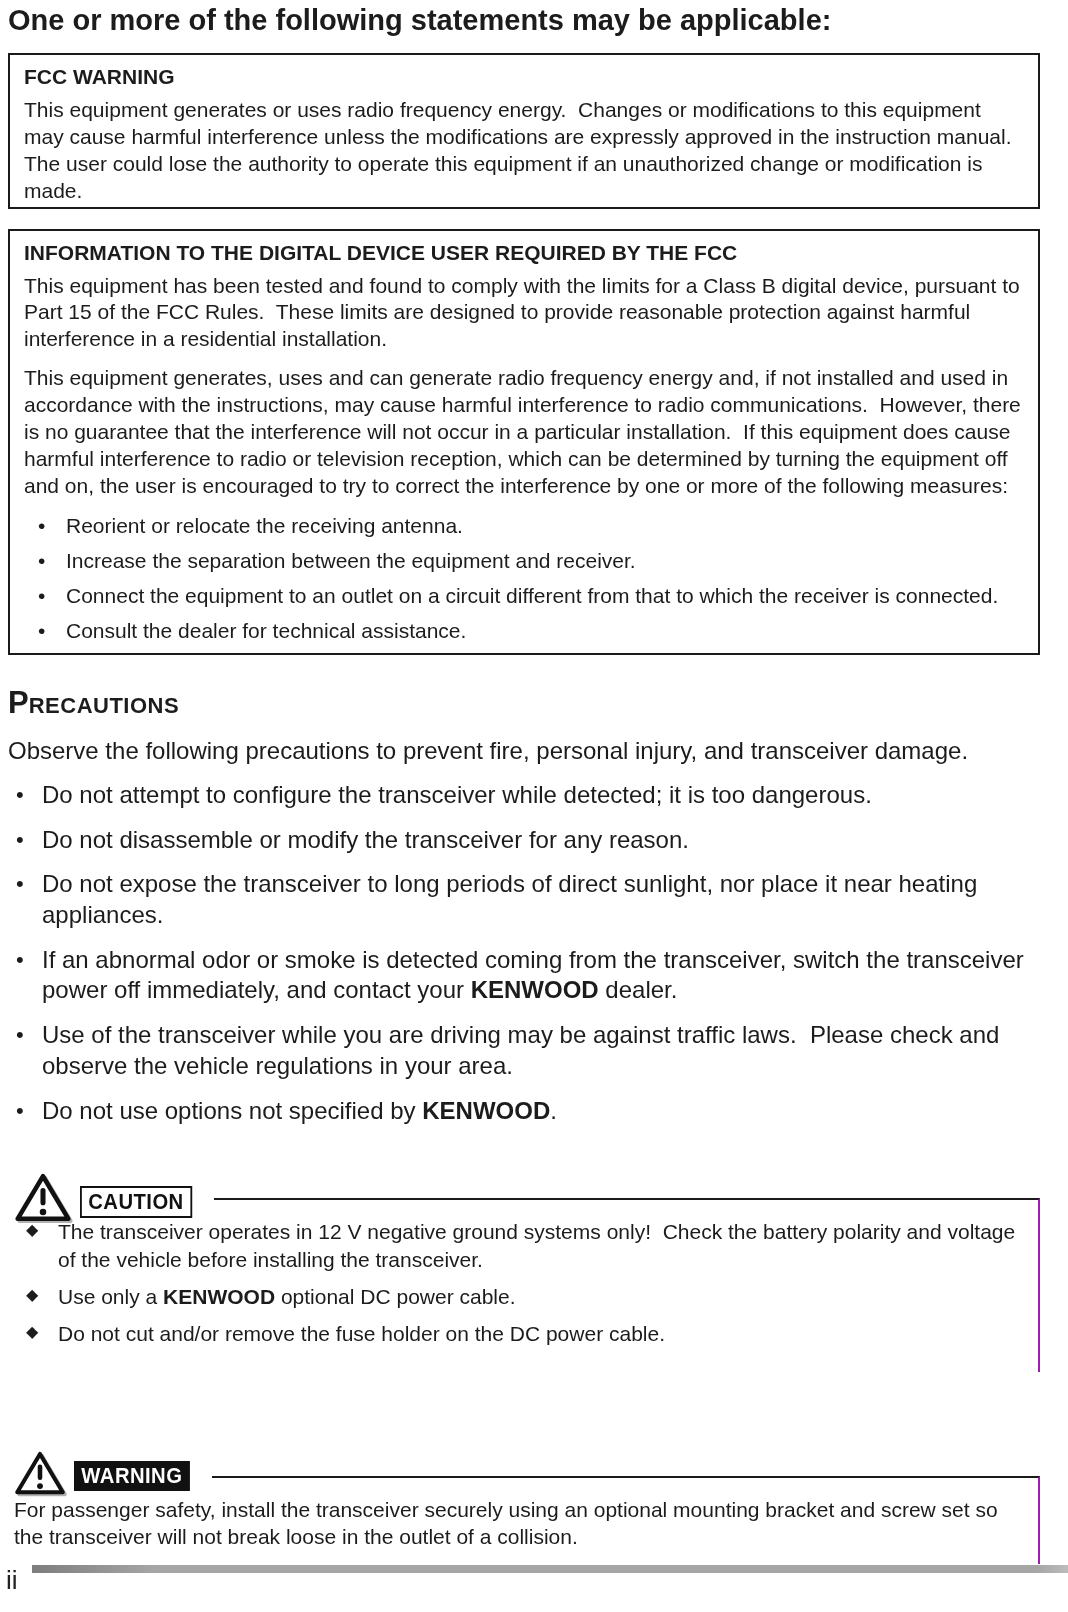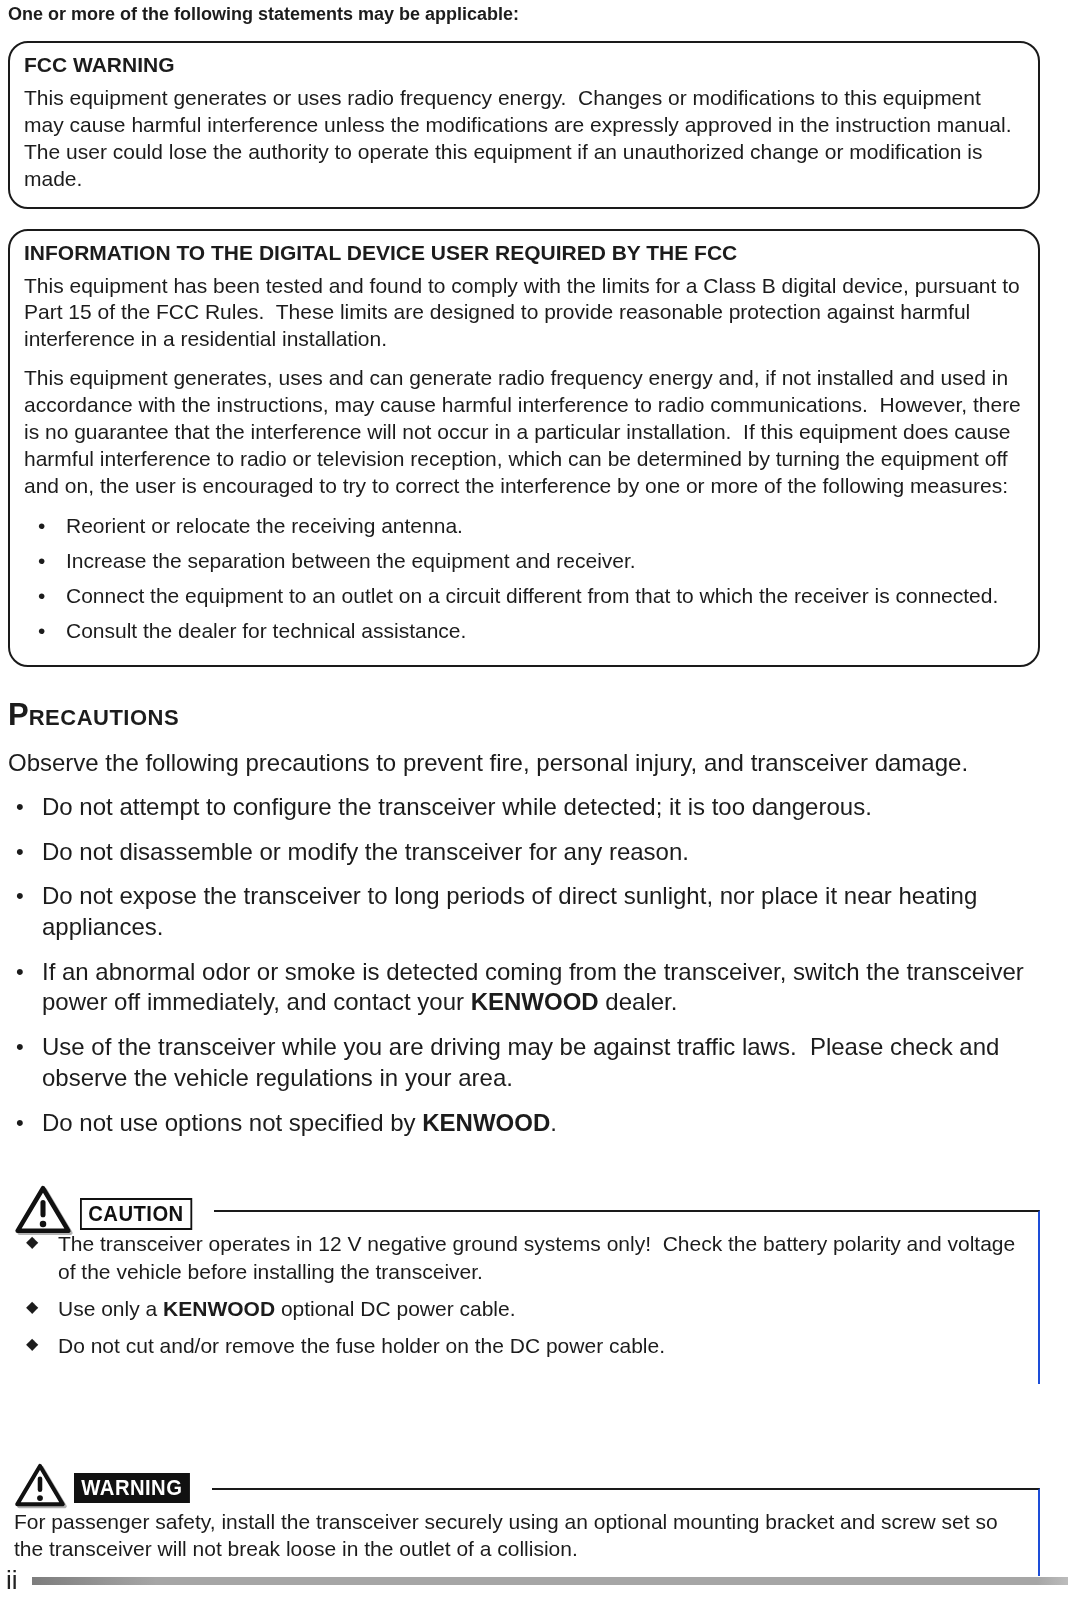--- a/index.html
+++ b/index.html
@@ -5,27 +5,27 @@
   * { box-sizing: border-box; }
   html,body { margin:0; padding:0; background:#ffffff; }
   body {
     width:1068px; min-height:1612px; position:relative;
     font-family:"Liberation Sans", sans-serif;
     color:#1c1c1c;
   }
   .page { padding:4px 28px 0 8px; }
 
   h1.title {
-    font-size:18px; font-weight:bold; margin:0 0 16px 0; letter-spacing:0;
+    font-size:29px; font-weight:bold; margin:0 0 16px 0; letter-spacing:0;
   }
 
   
   .rbox {
-    border:2px solid #1a1a1a; border-radius:20px;
-    padding:8px 14px 12px 14px; margin:0 0 20px 0;
+    border:2px solid #1a1a1a; border-radius:0;
+    padding:8px 14px 0 14px; margin:0 0 20px 0;
   }
   .rbox h3 { font-size:21px; font-weight:bold; margin:2px 0 8px 0; }
   .rbox p  { font-size:21px; line-height:1.28; margin:0 0 12px 0; white-space:pre-wrap; }
   .rbox p:last-child { margin-bottom:2px; }
 
   ul.dotlist { list-style:none; margin:4px 0 2px 0; padding:0; }
   ul.dotlist li {
     position:relative; padding-left:42px; font-size:21px; line-height:1.3;
     margin:0 0 8px 0; white-space:pre-wrap;
   }
@@ -44,21 +44,21 @@
   ul.mainlist li {
     position:relative; padding-left:34px; font-size:24px; line-height:1.28;
     margin:0 0 14px 0; white-space:pre-wrap;
   }
   ul.mainlist li::before {
     content:"\2022"; position:absolute; left:8px; top:1px; font-size:22px; color:#1c1c1c;
   }
 
   
   .notice {
-    position:relative; border-top:2px solid #1a1a1a; border-right:2px solid #1d4ed8;
+    position:relative; border-top:2px solid #1a1a1a; border-right:2px solid #a21caf;
     margin-top:72px; padding:18px 14px 14px 6px;
   }
   .notice-header {
     position:absolute; top:-28px; left:0; display:flex; align-items:flex-end; gap:8px;
     background:#ffffff; padding:0 12px 0 6px;
   }
   .tri-icon { filter:drop-shadow(2px 2px 0 rgba(0,0,0,0.30)); }
   .label-caution {
     border:2px solid #111; color:#111; background:#fff;
     font-weight:bold; font-size:22px; letter-spacing:0.5px;
@@ -75,21 +75,21 @@
     margin:0 0 10px 0; white-space:pre-wrap;
   }
   ul.diamondlist li::before {
     content:"\25C6"; position:absolute; left:12px; top:2px; font-size:16px; color:#1c1c1c;
   }
   .warn-text { font-size:21px; line-height:1.3; margin:0; white-space:pre-wrap; }
 
   
   .footer {
     position:absolute; left:6px; right:0; bottom:16px;
-    display:flex; align-items:center;
+    display:flex; 
   }
   .footer .pgnum { font-size:26px; color:#222; }
   .footer .rule {
     flex:1; height:8px; margin-left:14px;
     background:linear-gradient(to right, #7d7d7d, #a6a6a6 12%, #a6a6a6 97%, #bcbcbc);
   }
 </style>
 </head>
 <body>
 

